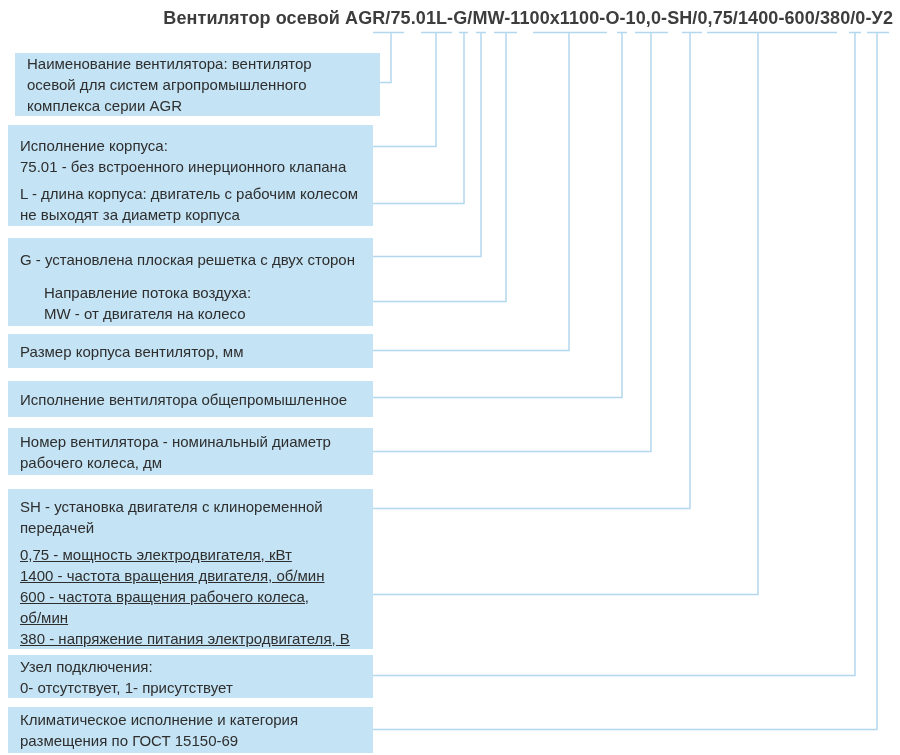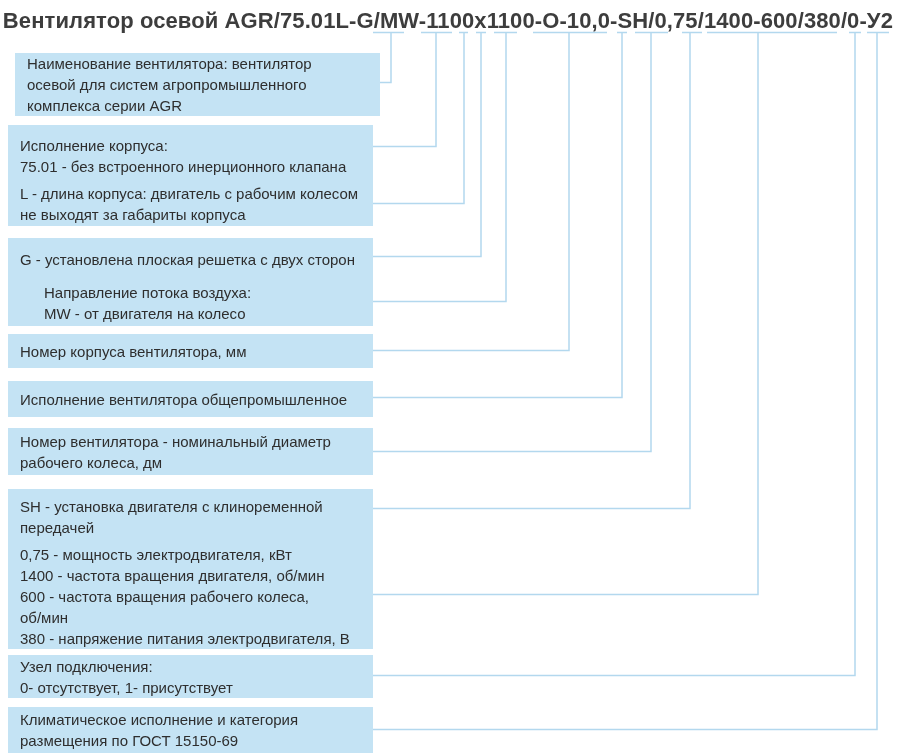--- a/index.html
+++ b/index.html
@@ -12,21 +12,21 @@
     position: relative;
     width: 900px;
     height: 755px;
     background: #ffffff;
     overflow: hidden;
   }
   .title {
     position: absolute;
     top: 8px;
     right: 7px;
-    font-size: 22px;
+    font-size: 18px;
     font-weight: bold;
     color: #3d3d3d;
     white-space: nowrap;
     letter-spacing: 0.1px;
   }
   .connectors {
     position: absolute;
     left: 0;
     top: 0;
     width: 900px;
@@ -70,31 +70,31 @@
     <path d="M849 32.5 H861 M855 32.5 V675.5 H373"></path>
     <path d="M867 32.5 H889 M877 32.5 V729.5 H373"></path>
   </svg>
 
   <div class="legend-box" style="top:53px;  height:63px;margin-left:7px;">Наименование вентилятора: вентилятор
 осевой для систем агропромышленного
 комплекса серии AGR</div>
   <div class="legend-box" style="top:125px; height:61px;">Исполнение корпуса:
 75.01 - без встроенного инерционного клапана</div>
   <div class="legend-box" style="top:182px; height:44px;">L - длина корпуса: двигатель с рабочим колесом
-не выходят за габариты корпуса</div>
+не выходят за диаметр корпуса</div>
   <div class="legend-box" style="top:238px; height:42px;">G - установлена плоская решетка с двух сторон</div>
   <div class="legend-box" style="top:280px; height:46px;padding-left:36px;">Направление потока воздуха:
 MW - от двигателя на колесо</div>
-  <div class="legend-box" style="top:334px; height:34px;">Номер корпуса вентилятора, мм</div>
+  <div class="legend-box" style="top:334px; height:34px;">Размер корпуса вентилятор, мм</div>
   <div class="legend-box" style="top:381px; height:36px;">Исполнение вентилятора общепромышленное</div>
   <div class="legend-box" style="top:428px; height:47px;">Номер вентилятора - номинальный диаметр
 рабочего колеса, дм</div>
   <div class="legend-box" style="top:489px; height:55px;">SH - установка двигателя с клиноременной
 передачей</div>
-  <div class="legend-box" style="top:543px; height:106px;">0,75 - мощность электродвигателя, кВт
+  <div class="legend-box" style="top:543px; height:106px;text-decoration:underline;">0,75 - мощность электродвигателя, кВт
 1400 - частота вращения двигателя, об/мин
 600 - частота вращения рабочего колеса,
 об/мин
 380 - напряжение питания электродвигателя, В</div>
   <div class="legend-box" style="top:655px; height:43px;">Узел подключения:
 0- отсутствует, 1- присутствует</div>
   <div class="legend-box" style="top:707px; height:46px;">Климатическое исполнение и категория
 размещения по ГОСТ 15150-69</div>
 
 </div>

